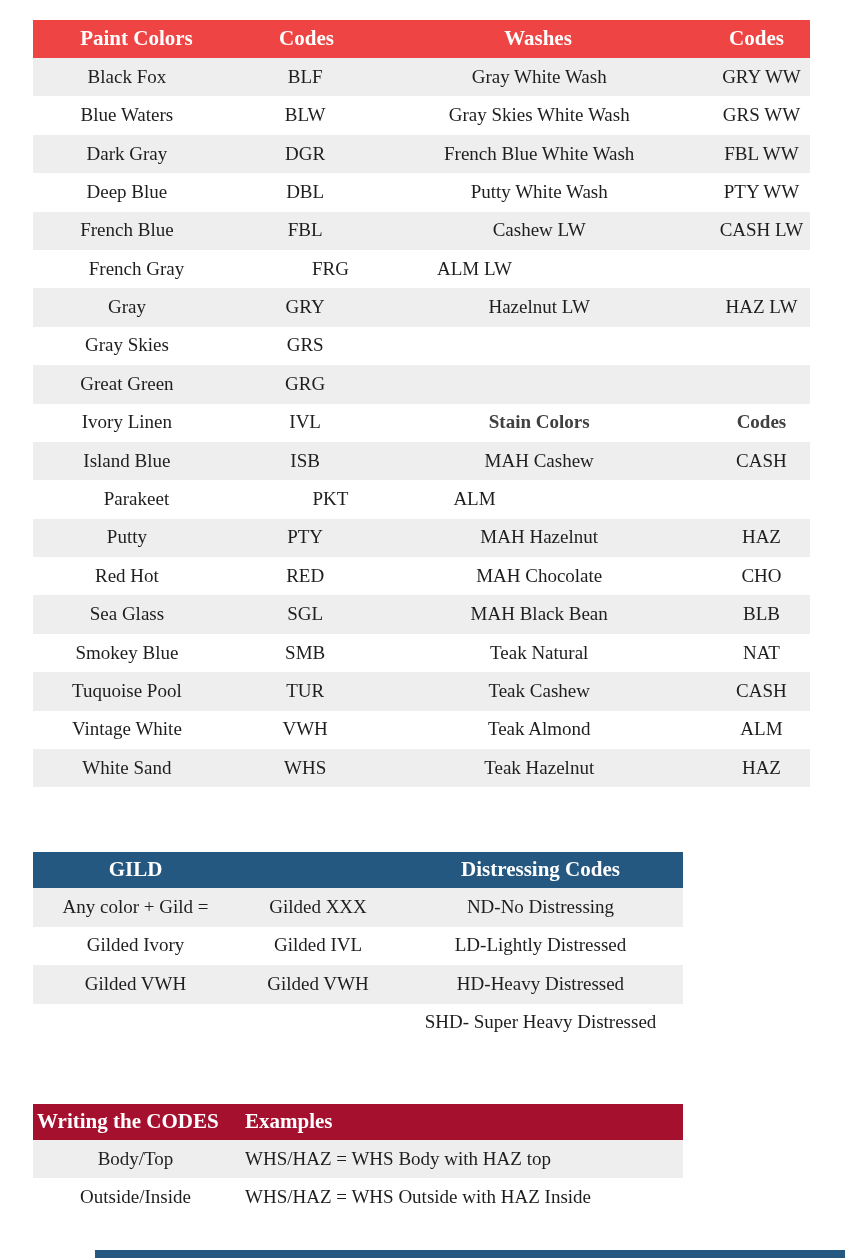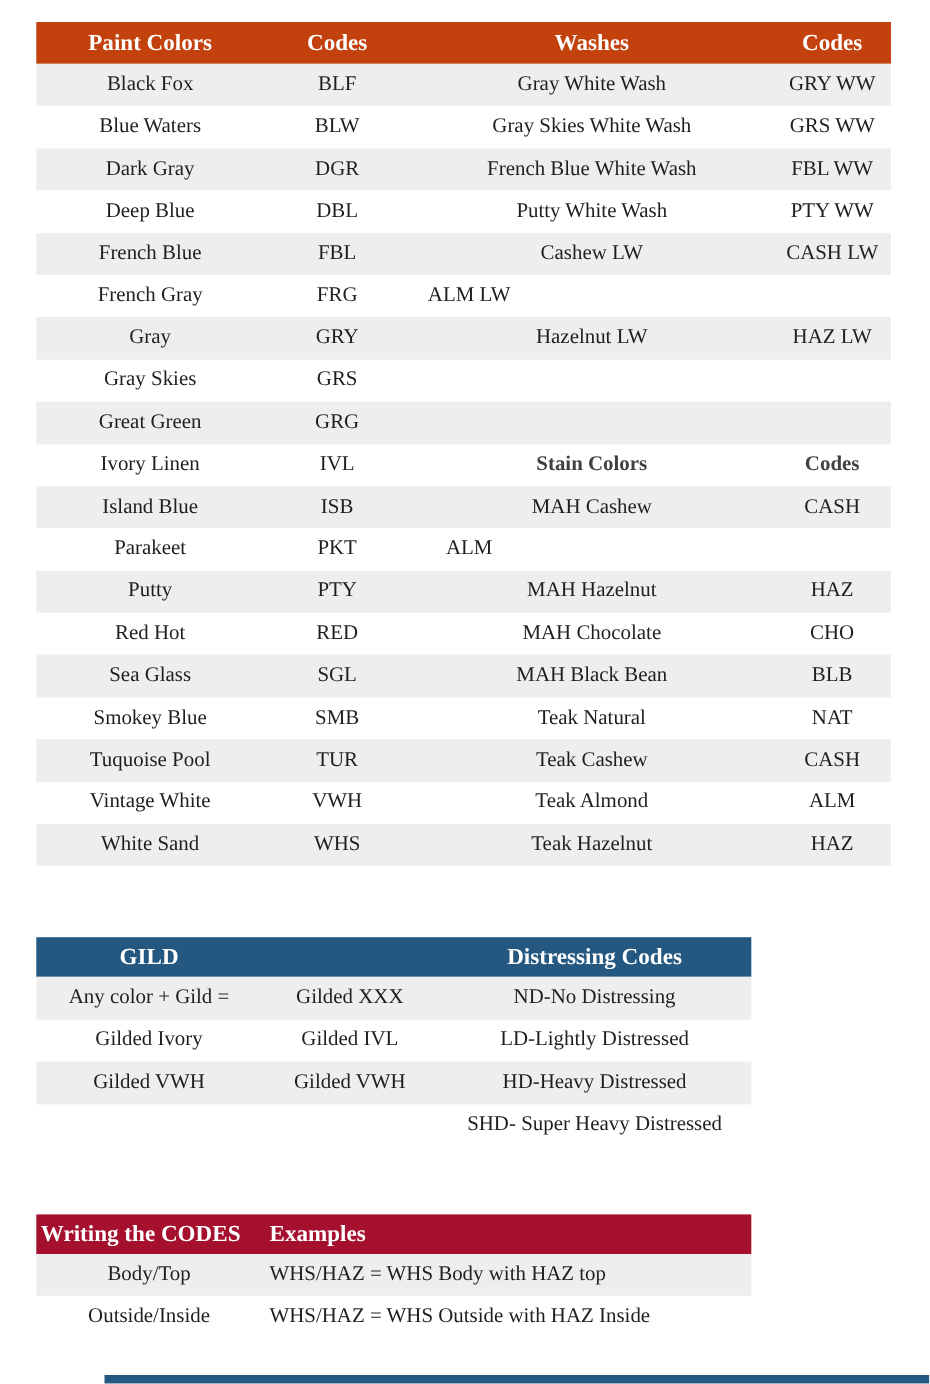--- a/index.html
+++ b/index.html
@@ -22,22 +22,22 @@
     font-size: 19px;
     line-height: 1.1;
     white-space: nowrap;
   }
   .thead .cell { font-weight: bold; font-size: 21px; color: #ffffff; }
   .stripe { background: #efeeee; }
   .bold { font-weight: bold; color: #404040; }
 
   
   .paint-table { left: 33px; top: 20px; width: 777px; }
-  .paint-table .thead { height: 38px; background: #c2410c; }
-  .paint-table .trow { height: 38.4px; }
+  .paint-table .thead { height: 38px; background: #ef4444; }
+  .paint-table .trow { height: 38.4px; gap: 24px; }
   .col-paint { width: 207px; }
   .col-pcode { width: 133px; }
   .col-wash  { width: 330px; }
   .col-wcode { width: 107px; }
 
   
   .gild-table { left: 33px; top: 852px; width: 650px; }
   .gild-table .thead { height: 36px; background: #255880; }
   .gild-table .trow { height: 38.5px; }
   .gcol-1 { width: 205px; }

